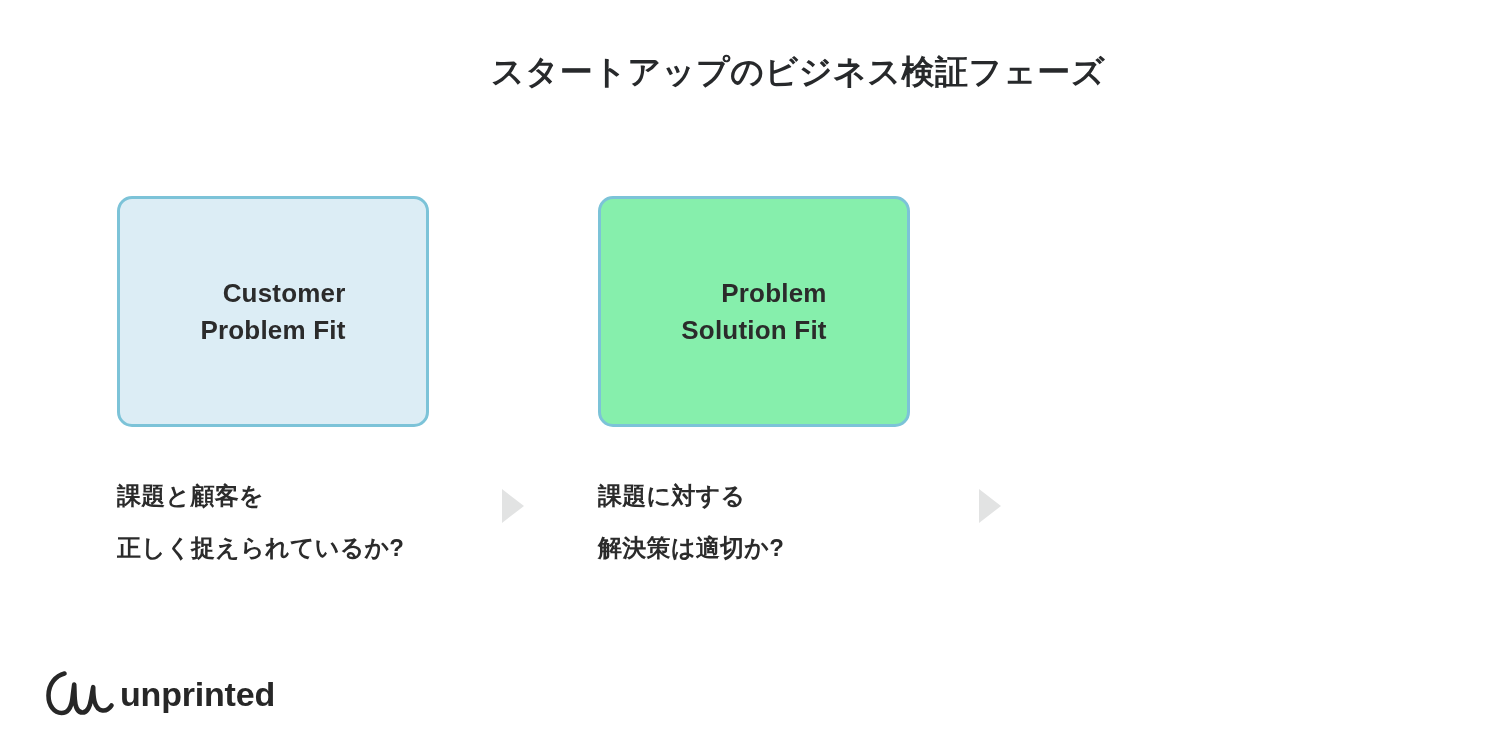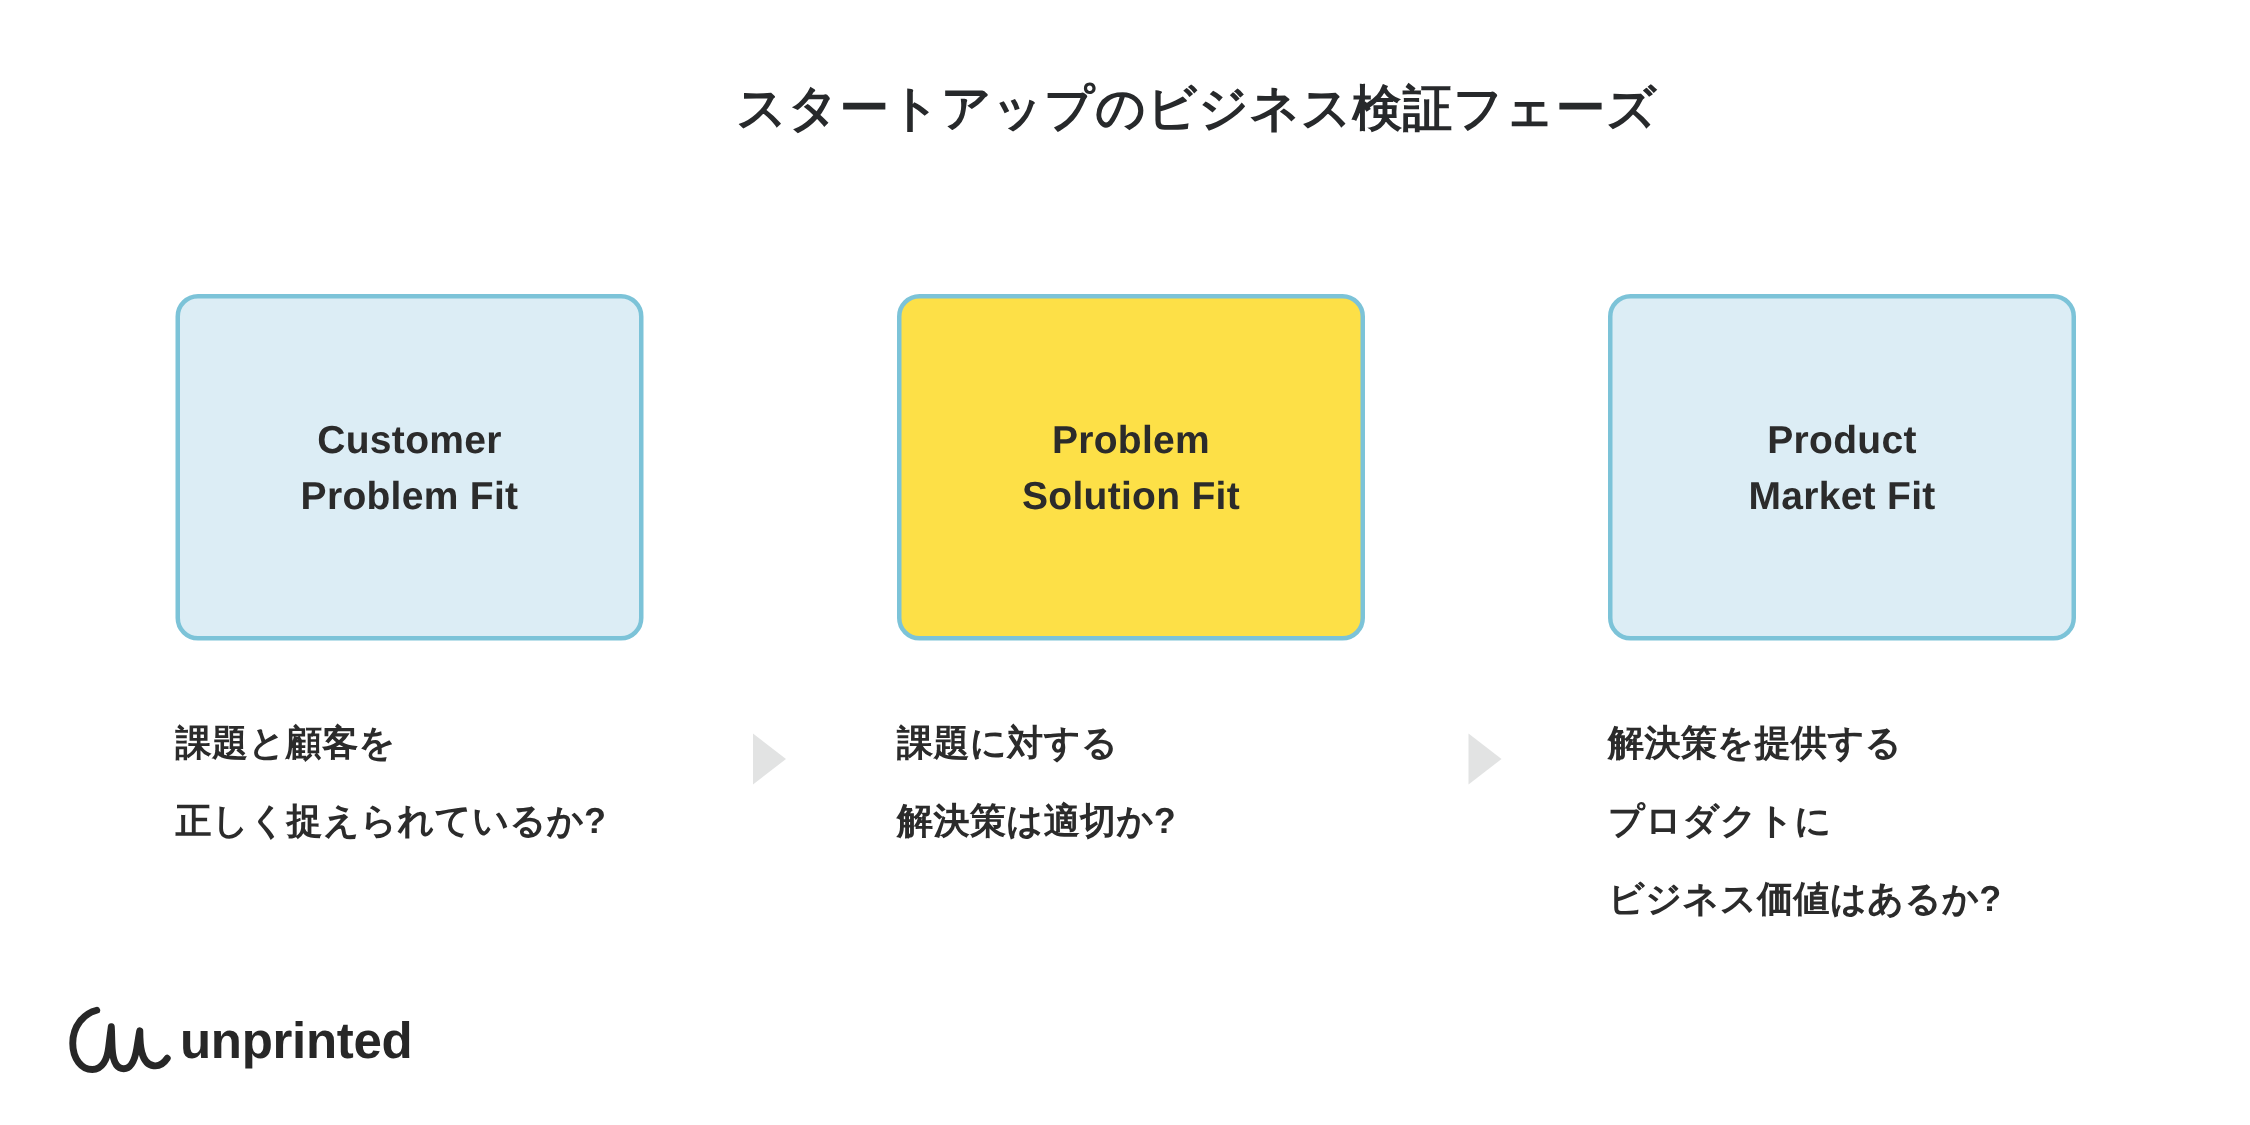--- a/index.html
+++ b/index.html
@@ -52,24 +52,24 @@
 
   .phase-box {
     box-sizing: border-box;
     width: 312px;
     height: 231px;
     border: 3px solid #7cc3d8;
     border-radius: 15px;
     display: flex;
     align-items: center;
     justify-content: center;
-    text-align: center;
+    text-align: right;
   }
   .phase-box.fill-strong { background: #dcedf5; }
-  .phase-box.fill-light  { background: #fde047; }
+  .phase-box.fill-light  { background: #86efac; }
 
   .phase-box-label {
     font-size: 26px;
     font-weight: bold;
     line-height: 37px;
     color: #2b2b2b;
     letter-spacing: 0.2px;
     white-space: pre-line;
   }
 
@@ -155,31 +155,20 @@
 Solution Fit</div>
     </div>
     <div class="phase-caption-wrap">
       <div class="phase-caption">課題に対する
 解決策は適切か?</div>
     </div>
   </div>
 
   <div class="phase-arrow arrow-1"></div>
 
-  <div class="phase-col col-2">
-    <div class="phase-box fill-strong">
-      <div class="phase-box-label">Product
-Market Fit</div>
-    </div>
-    <div class="phase-caption-wrap">
-      <div class="phase-caption">解決策を提供する
-プロダクトに
-ビジネス価値はあるか?</div>
-    </div>
-  </div>
 
 </div>
 
 <div class="brand">
   <svg class="brand-mark" viewBox="0 0 76 52">
     <path d="M20.5 5.5 C12 7.5 4.5 16 4.5 27.5 C4.5 38 10.5 45 17.5 45 C24 45 27.5 38.5 28.5 30 C29.2 24 29.8 19.5 30.2 16.5 C30.5 20.5 30.4 26 30.8 31.5 C31.3 38.5 33.5 44.5 38.5 44.5 C43.5 44.5 46 38 47.2 31 C48 26.4 48.6 22 49.2 19.2 C49.2 24 49.3 29 50.5 33.5 C51.8 38.5 54.5 42 58.5 42.5 C62.5 43 65.5 40.5 67.5 37.5" fill="none" stroke="#272727" stroke-width="4.6" stroke-linecap="round" stroke-linejoin="round"></path>
   </svg>
   <div class="brand-name">unprinted</div>
 </div>
 

